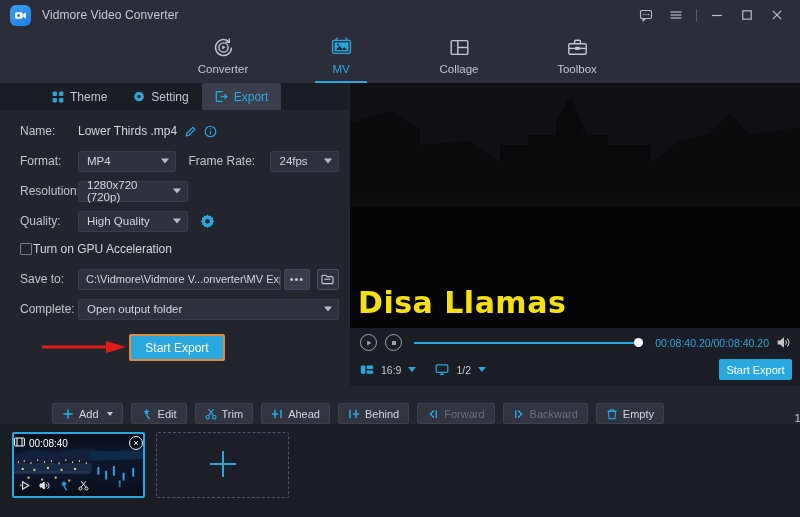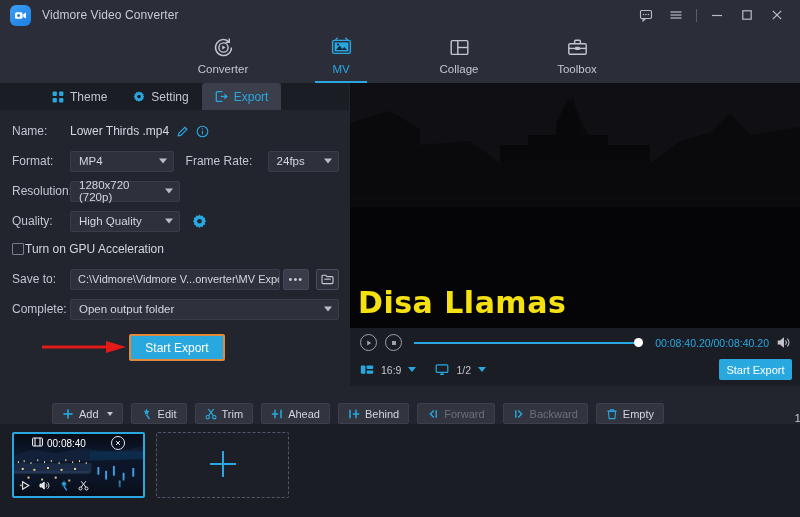--- a/index.html
+++ b/index.html
@@ -61,21 +61,21 @@
   .tab {
     display: flex; align-items: center; gap: 6px; padding: 0 13px;
     font-size: 12px; color: #c3c5cf; position: relative;
   }
   .tab .ticon { display: flex; align-items: center; color: #29a8e0; }
   .tab.active { background: #3b3e4b; color: #29a8e0; border-radius: 3px 3px 0 0; }
 
   
   .leftpanel {
     position: absolute; left: 0; top: 110px; width: 349px; height: 283px;
-    background: #22242e; padding: 8px 10px 0 12px;
+    background: #22242e; padding: 8px 10px 0 20px;
   }
   .row { display: flex; align-items: center; height: 26px; margin-bottom: 4px; }
   .lbl { width: 58px; font-size: 12px; color: #c3c5cf; flex: 0 0 58px; }
   .sel {
     position: relative; height: 21px; background: #2e313c; border: 1px solid #3a3d49;
     border-radius: 2px; display: flex; align-items: center;
     padding: 0 20px 0 8px; font-size: 11.5px; color: #d4d6de;
   }
   .sel .caret {
     position: absolute; right: 6px; top: 50%; transform: translateY(-50%);
@@ -164,21 +164,21 @@
     position: absolute; left:0; top: 424px; width: 800px; height: 93px; background: #1b1d25;
     padding: 8px 12px; display:flex; gap: 11px; align-items:flex-start;
   }
   .clip {
     position: relative; width: 133px; height: 66px; border: 2px solid #29a8e0; border-radius: 2px;
     overflow:hidden; background:#0b1020;
   }
   .clip .city { position:absolute; inset:0; display:block; }
   .clip-top {
     position:absolute; left:0; top:0; right:0; height: 18px;
-    display:flex; align-items:center; gap:4px; padding: 0 18px;
+    display:flex; align-items:center; gap:4px; padding: 0 0;
     background: linear-gradient(180deg, rgba(8,10,18,.78), rgba(8,10,18,0));
   }
   .clip-dur { font-size: 10px; color:#fff; }
   .clip-x {
     margin-left:auto; width: 14px; height:14px; border-radius:50%; border:1px solid #e6e8ee;
     display:flex;align-items:center;justify-content:center; color:#e6e8ee;
   }
   .clip-bot {
     position:absolute; left:0; right:0; bottom:0; height: 19px;
     display:flex; align-items:center; gap:8px; padding: 0 6px;

